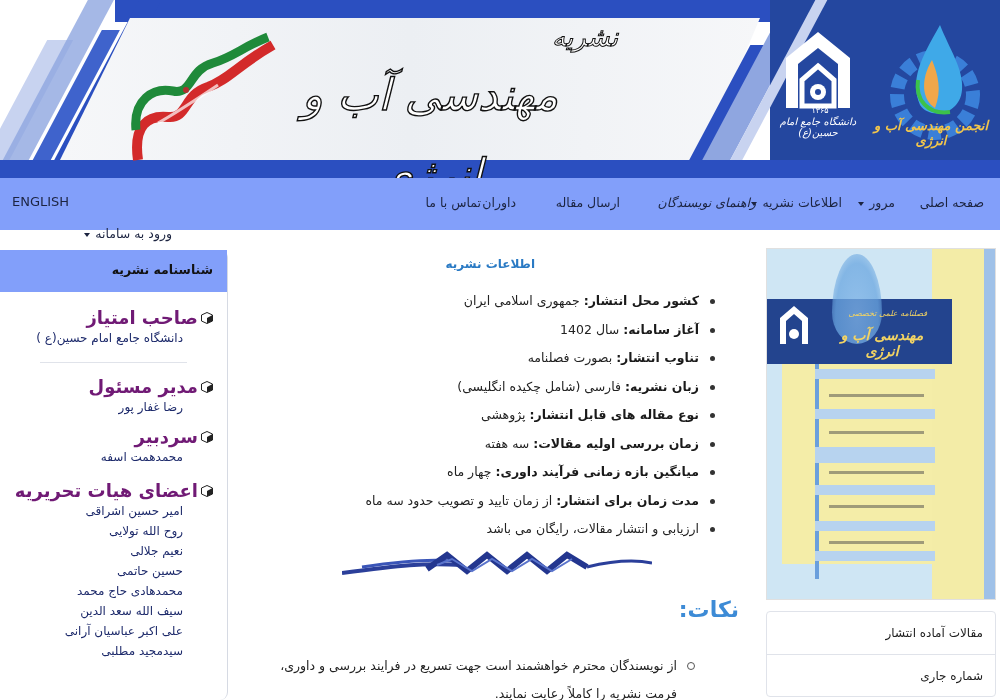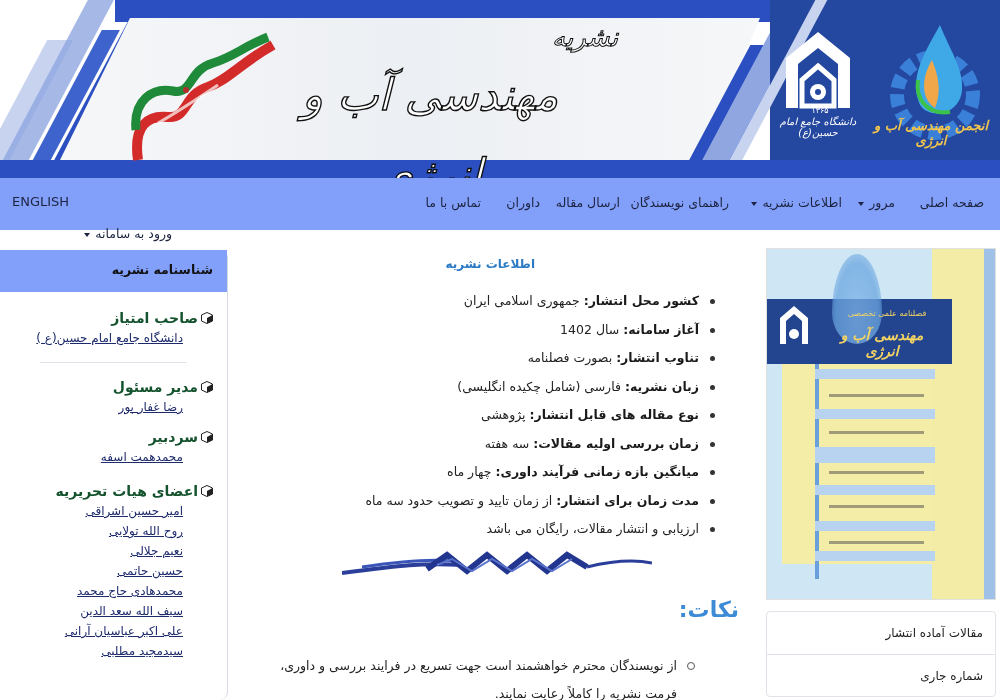--- a/index.html
+++ b/index.html
@@ -34,23 +34,23 @@
     
     .navbar { position: absolute; left: 0; top: 178px; width: 1000px; height: 52px; background: #829ffa; direction: rtl; }
     .nav-item { position: absolute; top: 0; height: 52px; line-height: 50px; font-size: 12.5px; color: #1c2440; white-space: nowrap; cursor: pointer; }
     .nav-item .caret { display: inline-block; width: 0; height: 0; border-left: 3.5px solid transparent; border-right: 3.5px solid transparent; border-top: 4px solid #1c2440; margin-right: 5px; vertical-align: middle; }
     .nav-english { position: absolute; left: 12px; top: 0; height: 43px; line-height: 48px; font-size: 13px; color: #1c2440; }
 
     
     .left-sidebar { position: absolute; left: 0; top: 250px; width: 228px; height: 450px; border-right: 1px solid #d6dae3; direction: rtl; border-radius: 8px; }
     .left-sidebar .head { height: 42px; background: #829ffa; color: #111; font-weight: bold; font-size: 12.5px; line-height: 40px; padding-right: 14px; }
     .sb-section { padding-right: 14px; }
-    .sb-title { font-weight: bold; font-size: 14px; color: #14532d; line-height: 20px; display: flex; align-items: center; gap: 3px; }
+    .sb-title { font-weight: bold; font-size: 18px; color: #701a75; line-height: 20px; display: flex; align-items: center; gap: 3px; }
     .sb-title .cube { width: 12px; height: 12px; display: inline-block; }
-    .sb-value { font-size: 12px; color: #1d2a6b; line-height: 20px; padding-right: 30px; text-decoration: underline; }
+    .sb-value { font-size: 12px; color: #1d2a6b; line-height: 20px; padding-right: 30px; }
     .sb-divider { margin: 14px 40px 14px 40px; border: none; border-top: 1px solid #e0e3ea; }
 
     
     .main { position: absolute; left: 240px; top: 245px; width: 515px; height: 455px; direction: rtl; }
     .main .section-title { position: absolute; right: 220px; top: 12px; font-size: 12px; color: #2a7ac4; font-weight: bold; }
     .info-list { position: absolute; right: 38px; top: 42px; list-style: none; }
     .info-list li { font-size: 12.5px; color: #222; line-height: 28.5px; position: relative; padding-right: 18px; white-space: nowrap; }
     .info-list li::before { content: ""; position: absolute; right: 2px; top: 12px; width: 5px; height: 5px; border-radius: 50%; background: #333; }
     .info-list li b { font-weight: bold; color: #1a1a1a; }
     .waves { position: absolute; left: 102px; top: 300px; width: 310px; height: 40px; }
@@ -60,21 +60,21 @@
     .notes-list li::before { content: ""; position: absolute; right: -4px; top: 10px; width: 6px; height: 6px; border-radius: 50%; border: 1px solid #555; }
 
     
     .cover { position: absolute; left: 766px; top: 248px; width: 230px; height: 352px; background: #cfe6f4; overflow: hidden; border: 1px solid #e0e0e0; }
     .cover .yellow { position: absolute; left: 165px; top: 0; width: 52px; height: 352px; background: #f3eca7; }
     .cover .spine { position: absolute; left: 217px; top: 0; width: 13px; height: 352px; background: #9fc1e8; }
     .cover .yellow-mid { position: absolute; left: 15px; top: 115px; width: 150px; height: 200px; background: #f4eda8; }
     .cover .titlebar { position: absolute; left: 0; top: 50px; width: 185px; height: 65px; background: #23448e; }
     .cover .drop { position: absolute; left: 65px; top: 5px; width: 50px; height: 90px; background: radial-gradient(ellipse at 50% 70%, #7fb4e8 0%, #6aa6e0 60%, rgba(120,170,230,0) 100%); border-radius: 50% 50% 50% 50% / 65% 65% 35% 35%; opacity: .75; }
     .cover .ct { position: absolute; left: 60px; top: 78px; width: 110px; text-align: center; color: #f3d463; font-size: 14px; font-weight: bold; font-style: italic; direction: rtl; }
-    .cover .ct-small { position: absolute; left: 80px; top: 60px; width: 80px; text-align: center; color: #f3d463; font-size: 8px; direction: rtl; }
+    .cover .ct-small { position: absolute; left: 80px; top: 60px; width: 80px; text-align: right; color: #f3d463; font-size: 8px; font-style: italic; direction: rtl; }
     .cover .cbar { position: absolute; left: 48px; height: 10px; background: #b7d3ef; width: 120px; }
     .cover .cline { position: absolute; left: 62px; height: 3px; background: #4a4a4a; width: 95px; opacity: .5; }
     .cover .vline { position: absolute; left: 48px; top: 115px; width: 4px; height: 215px; background: #6a9fdc; }
     .cover .cover-logo { position: absolute; left: 10px; top: 55px; width: 34px; height: 52px; }
 
     .right-panel { position: absolute; left: 766px; top: 611px; width: 230px; height: 86px; border: 1px solid #e0e3ea; border-radius: 4px; direction: rtl; background: #fff; }
     .right-panel .rp-item { height: 42px; line-height: 42px; font-size: 12px; color: #222; padding-right: 12px; cursor: pointer; }
     .right-panel .rp-item + .rp-item { border-top: 1px solid #e0e3ea; }
   </style>
 </head>
@@ -120,23 +120,23 @@
       <path d="M52 40 C 40 60, 42 80, 55 88 C 62 70, 58 55, 52 40 Z" fill="#f0a74a"></path>
       <path d="M38 60 C 35 80, 48 95, 70 92" stroke="#3cc24a" stroke-width="4" fill="none"></path>
     </svg>
     <div class="assoc-caption">انجمن مهندسی آب و انرژی</div>
   </div>
 
   <div class="navbar">
     <div class="nav-item" style="right:16px;"><span>صفحه اصلی</span></div>
     <div class="nav-item" style="right:105px;"><span>مرور</span><span class="caret"></span></div>
     <div class="nav-item" style="right:158px;"><span>اطلاعات نشریه</span><span class="caret"></span></div>
-    <div class="nav-item" style="right:271px;"><span>راهنمای نویسندگان</span></div>
+    <div class="nav-item" style="right:244px;font-style:italic;"><span>راهنمای نویسندگان</span></div>
     <div class="nav-item" style="right:380px;"><span>ارسال مقاله</span></div>
-    <div class="nav-item" style="right:460px;margin-left:48px;"><span>داوران</span></div>
+    <div class="nav-item" style="right:484px;margin-left:48px;"><span>داوران</span></div>
     <div class="nav-item" style="right:519px;"><span>تماس با ما</span></div>
     <div class="nav-item" style="right:828px;margin-top:31px;"><span>ورود به سامانه</span><span class="caret"></span></div>
     <div class="nav-english">ENGLISH</div>
   </div>
 
   <div class="left-sidebar">
     <div class="head">شناسنامه نشریه</div>
 
     <div class="sb-section" style="margin-top:16px;">
       <div class="sb-title">

